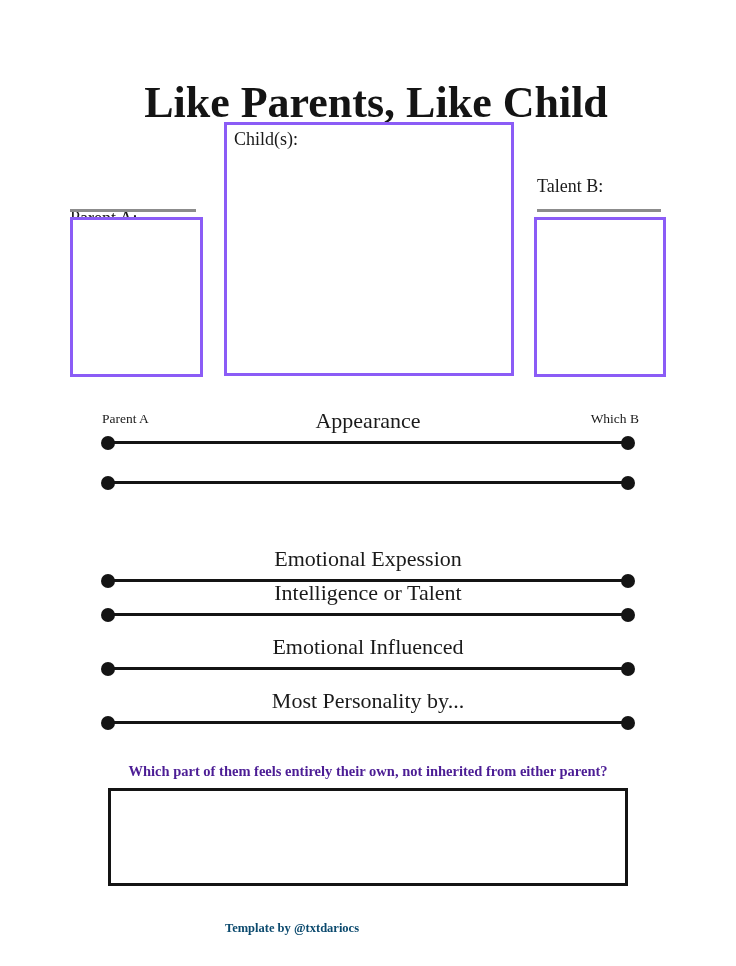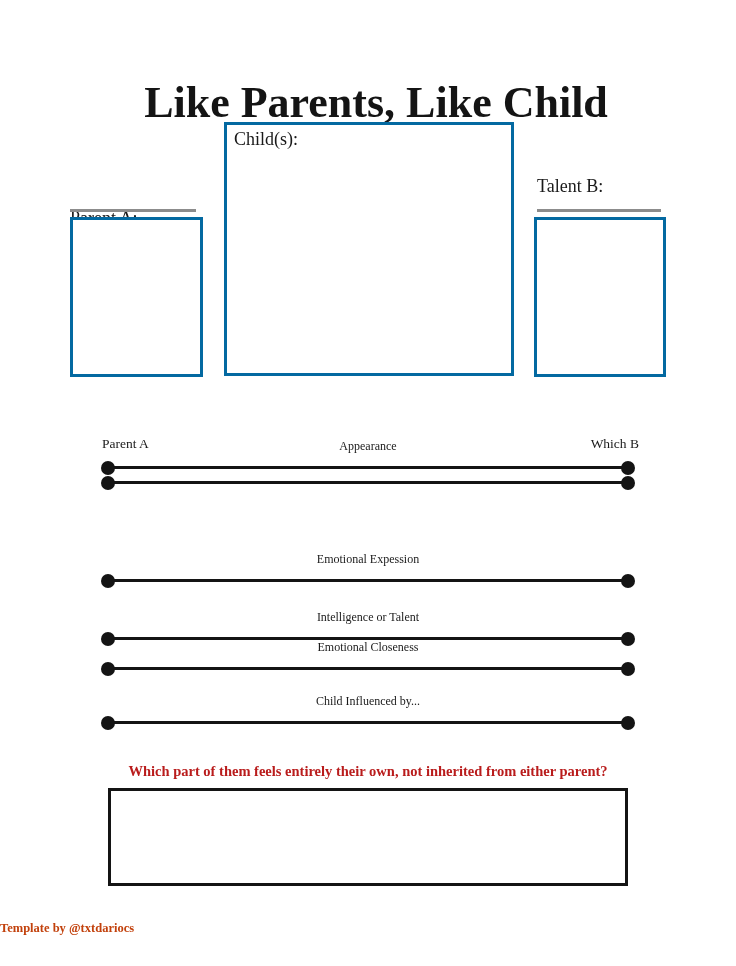--- a/index.html
+++ b/index.html
@@ -28,21 +28,21 @@
     line-height: 1.0;
     font-weight: bold;
     letter-spacing: 0px;
     color: #141414;
     padding-left: 8px;
   }
 
   
   .box {
     position: absolute;
-    border: 3px solid #0369a1;
+    border: 3px solid #8b5cf6;
     background: #ffffff;
     box-sizing: border-box;
   }
   .child-box   { left: 224px; top: 122px; width: 290px; height: 254px; }
   .parenta-box { left: 70px;  top: 217px; width: 133px; height: 160px; }
   .parentb-box { left: 534px; top: 217px; width: 132px; height: 160px; }
 
   .child-box-label {
     position: absolute;
     top: 4px;
@@ -72,21 +72,21 @@
     position: absolute;
     left: 101px;
     width: 534px;
     height: 45px;
   }
   .slider-label {
     display: block;
     height: 24px;
     line-height: 24px;
     text-align: center;
-    font-size: 12px;
+    font-size: 22px;
     color: #1a1a1a;
   }
   .slider-line-wrap {
     position: relative;
     height: 14px;
     margin-top: 3px;
   }
   .slider-track {
     position: absolute;
     left: 7px;
@@ -109,58 +109,59 @@
 
   .slider-end-label {
     position: absolute;
     top: 2px;
     font-size: 13.5px;
     color: #1a1a1a;
   }
   .slider-end-label.a { left: 1px; }
   .slider-end-label.b { right: -4px; }
 
-  .s0 { top: 434px; }
+  .s0 { top: 409px; }
   .s1 { top: 473px; }
   .s2 { top: 547px; }
-  .s3 { top: 581px; margin-top: 24px; }
+  .s3 { top: 581px; }
   .s4 { top: 635px; }
   .s5 { top: 689px; }
 
   
   .question-prompt {
     position: absolute;
     top: 763px;
     left: 0;
     width: 736px;
     text-align: center;
     font-size: 14.5px;
     font-weight: bold;
-    color: #b91c1c;
+    color: #4c1d95;
   }
   .question-box {
     position: absolute;
     left: 108px;
     top: 788px;
     width: 520px;
     height: 98px;
     border: 3px solid #141414;
     box-sizing: border-box;
     background: #ffffff;
   }
 
   
   .footer {
     position: absolute;
     top: 921px;
     left: 0;
     width: 584px;
+    text-align: center;
     font-size: 12.5px;
     font-weight: bold;
-    color: #c2410c;
+    color: #0c4a6e;
   }
 </style>
 </head>
 <body>
 
 <div class="page">
 
   <h1 class="title">Like Parents, Like Child</h1>
 
   <div class="box child-box">
@@ -206,30 +207,30 @@
   <div class="slider s3">
     <span class="slider-label">Intelligence or Talent</span>
     <div class="slider-line-wrap">
       <div class="slider-track"></div>
       <span class="slider-dot left"></span>
       <span class="slider-dot right"></span>
     </div>
   </div>
 
   <div class="slider s4">
-    <span class="slider-label">Emotional Closeness</span>
+    <span class="slider-label">Emotional Influenced</span>
     <div class="slider-line-wrap">
       <div class="slider-track"></div>
       <span class="slider-dot left"></span>
       <span class="slider-dot right"></span>
     </div>
   </div>
 
   <div class="slider s5">
-    <span class="slider-label">Child Influenced by...</span>
+    <span class="slider-label">Most Personality by...</span>
     <div class="slider-line-wrap">
       <div class="slider-track"></div>
       <span class="slider-dot left"></span>
       <span class="slider-dot right"></span>
     </div>
   </div>
 
   <div class="question-prompt">Which part of them feels entirely their own, not inherited from either parent?</div>
   <div class="question-box"></div>
 

